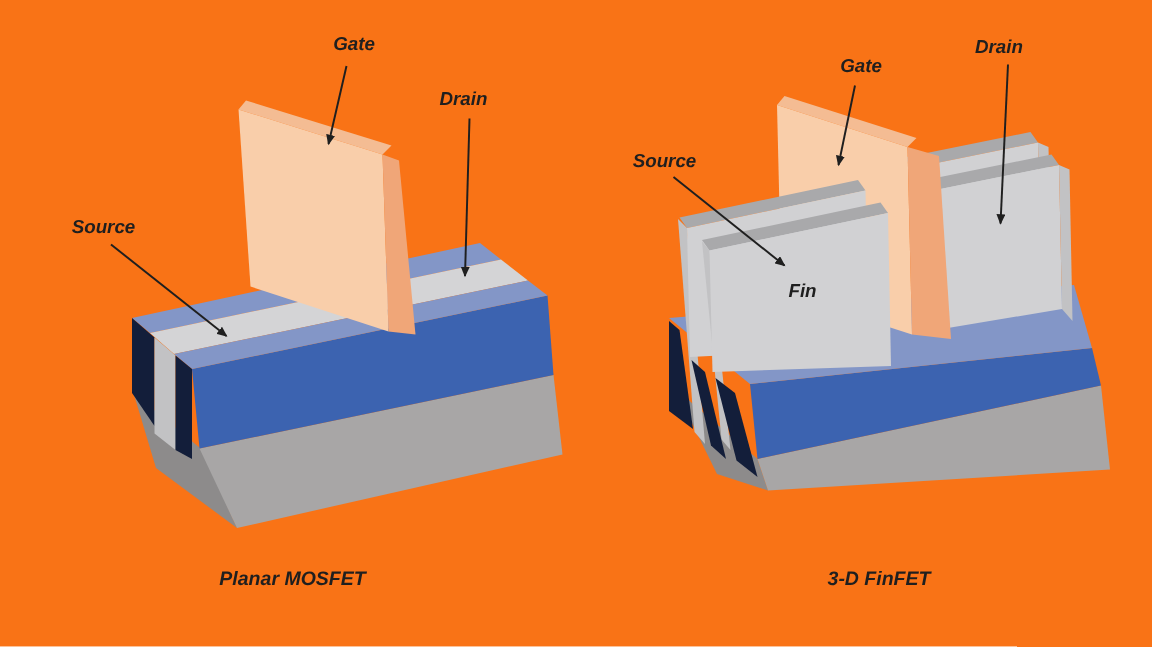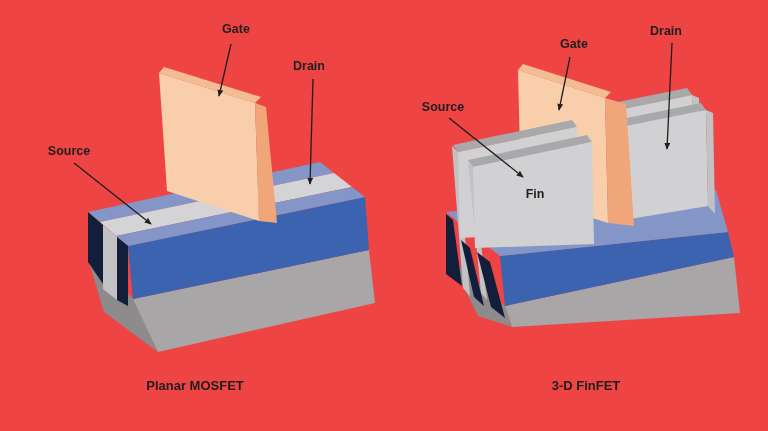--- a/index.html
+++ b/index.html
@@ -1,22 +1,23 @@
 <!DOCTYPE html>
 <html><head>
 <meta charset="utf-8">
 <style>
   html, body { margin: 0; padding: 0; background: #ffffff; }
   .canvas {
     position: relative;
     width: 768px;
     height: 431px;
-    background: #ef4444;
+    background: #f97316;
     overflow: hidden;
     font-family: "Liberation Sans", sans-serif;
+    font-style: italic;
   }
   svg { display: block; width: 768px; height: 431px; }
   polygon { stroke: none; }
   .arrow { stroke-width: 1.3; fill: none; }
   .lbl {
     font-family: "Liberation Sans", sans-serif;
     font-size: 12.5px;
     font-weight: 600;
   }
   .cap {

